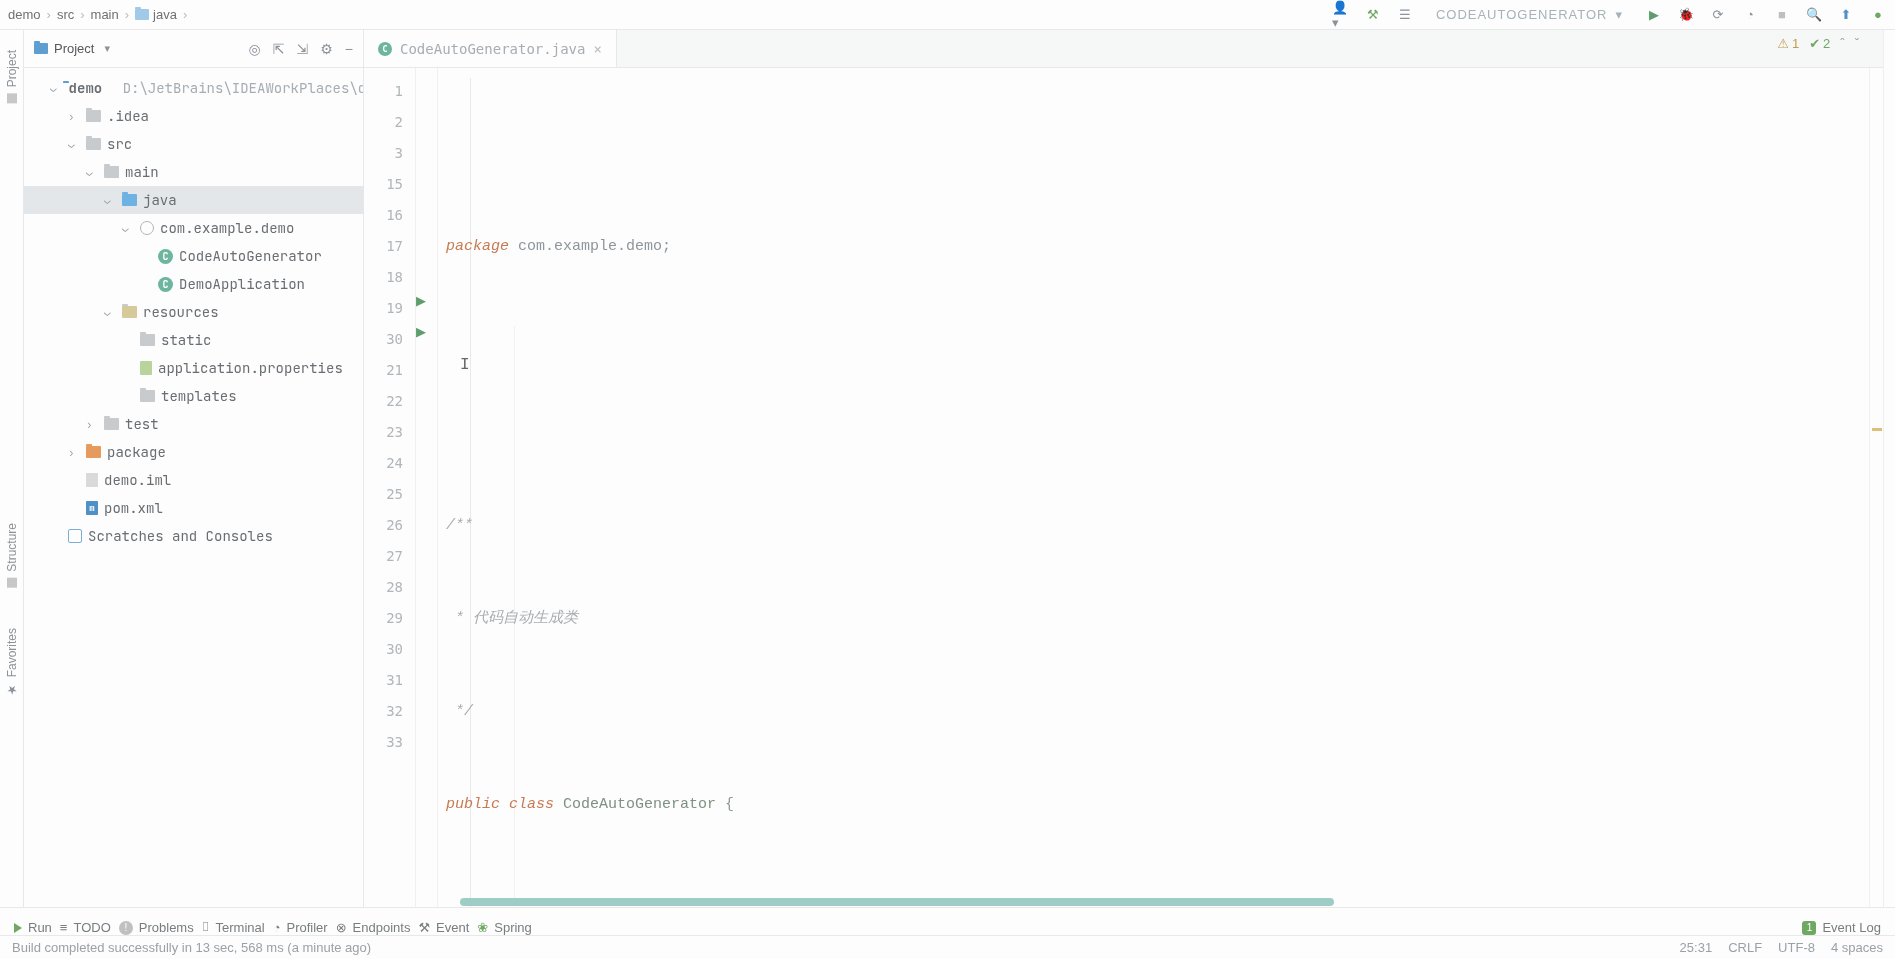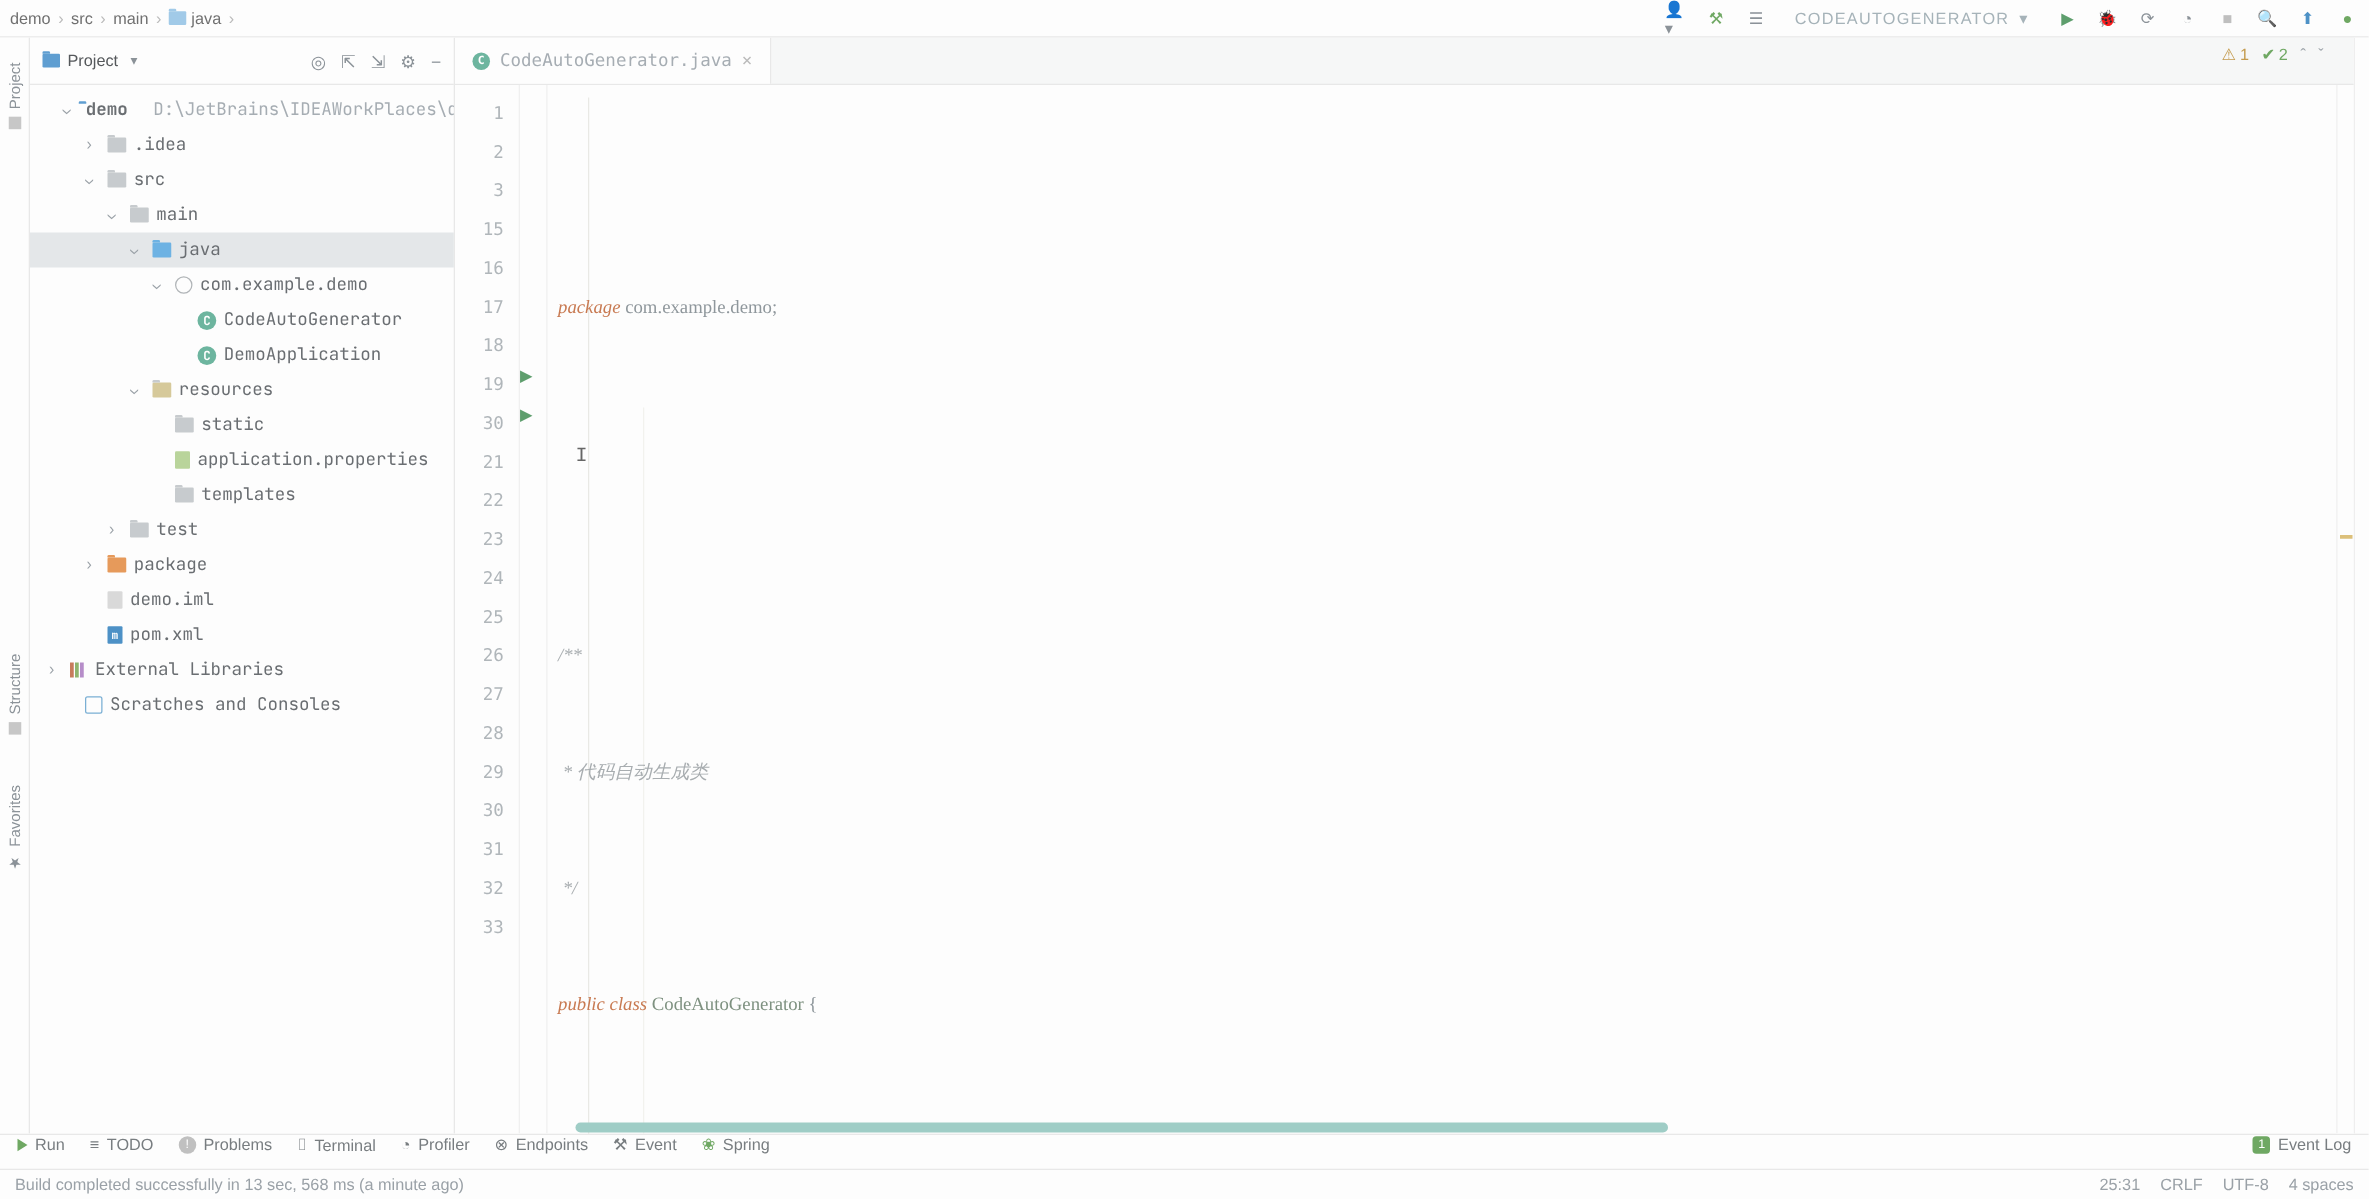--- a/index.html
+++ b/index.html
@@ -83,34 +83,34 @@
 .editor-wrap { flex:1; display:flex; overflow:hidden; position:relative;}
 .editor-status-tr { position:absolute; top:6px; right:24px; display:flex; gap:10px; align-items:center; font-size:13px;}
 .warn-badge { color:#c49b4e; display:flex; align-items:center; gap:3px;}
 .tick-badge { color:#6fa863; display:flex; align-items:center; gap:3px;}
 .expand-tr { color:#9aa1a7; cursor:pointer;}
 
 .line-numbers { width:52px; text-align:right; color:#b0b6ba; font-family:Consolas,monospace; font-size:14px; line-height:31px; padding-right:12px; padding-top:8px; user-select:none; background:#fdfdfd; border-right:1px solid #f0f0f0;}
 .gutter-icons { width:22px; position:relative; border-right:1px solid #f0f0f0;}
 .gutter-run { position:absolute; color:#5e9e6d; font-size:13px; cursor:pointer;}
 .code-body { flex:1; font-family:Consolas,"Courier New",monospace; font-size:15px; line-height:31px; padding-top:8px; padding-left:8px; white-space:pre; overflow:auto; position:relative;}
-.code-line { height:31px; position:relative;font-family:Liberation Serif, serif;}
+.code-line { height:31px; position:relative;}
 
 .kw { color:#c87a52; font-style:italic;}
 .cls { color:#7e9180;}
 .doc { color:#a8adb0; font-style:italic;}
 .id  { color:#8f979c;}
 .punc{ color:#8f979c;}
 .foldbox{background:#e8ecee;color:#9aa1a7;padding:0 4px;border-radius:3px;border:1px solid #d8dcde;}
 
 .right-gutter { width:14px; background:#fdfdfd; border-left:1px solid #f0f0f0; position:relative;}
 .scroll-mark{position:absolute;right:1px;width:10px;height:3px;}
 .mark-warn{background:#dcc07a;}
 
-.bottom-toolbar { height:28px; display:flex; align-items:flex-start; gap:20px; padding:0 14px; border-top:1px solid #e8e8e8; background:#fdfdfd; font-size:13px; color:#787d80;}
+.bottom-toolbar { height:28px; display:flex; align-items:flex-end; gap:8px; padding:0 14px; border-top:1px solid #e8e8e8; background:#fdfdfd; font-size:13px; color:#787d80;}
 .bt-item { display:flex; align-items:center; gap:6px; cursor:pointer;}
 .bt-play{width:0;height:0;border-left:8px solid #6fa863;border-top:5px solid transparent;border-bottom:5px solid transparent;}
 .bt-badge{width:14px;height:14px;border-radius:50%;background:#c0c0c0;color:white;font-size:10px;display:flex;align-items:center;justify-content:center;}
 .event-log { margin-left:auto; display:flex;align-items:center;gap:6px;}
 .eg-badge{width:14px;height:14px;border-radius:3px;background:#6fa863;color:white;font-size:10px;display:flex;align-items:center;justify-content:center;}
 
 .status-bar { height:24px; display:flex; align-items:center; padding:0 12px; border-top:1px solid #e8e8e8; background:#fdfdfd; color:#9aa1a7; font-size:13px;}
 .status-right{margin-left:auto;display:flex;gap:16px;}
 .cursor-i{position:absolute;color:#666;font-size:16px;}
 .scroll-bar-h{position:absolute;bottom:0;left:22px;right:0;height:10px;}
@@ -252,29 +252,20 @@
         </div>
       <div class="tree-row indent-2">
           <span class="chev" style="width:12px"></span>
           <span class="file-icon iml"></span>
           <span>demo.iml</span>
         </div>
       <div class="tree-row indent-2">
           <span class="chev" style="width:12px"></span>
           <span class="file-icon maven" style="color:white;font-size:9px;text-align:center;line-height:14px;font-weight:bold;">m</span>
           <span>pom.xml</span>
-        </div>
-      <div class="tree-row" style="padding-left:14px">
-          <span class="chev chev-closed"></span>
-          <span class="lib-icon">
-            <span></span>
-            <span></span>
-            <span></span>
-          </span>
-          <span>External Libraries</span>
         </div>
       <div class="tree-row" style="padding-left:26px">
           <span class="chev" style="width:12px"></span>
           <span class="scratch-icon"></span>
           <span>Scratches and Consoles</span>
         </div>
     </div>
   </div>
 
   <div class="editor-area">

